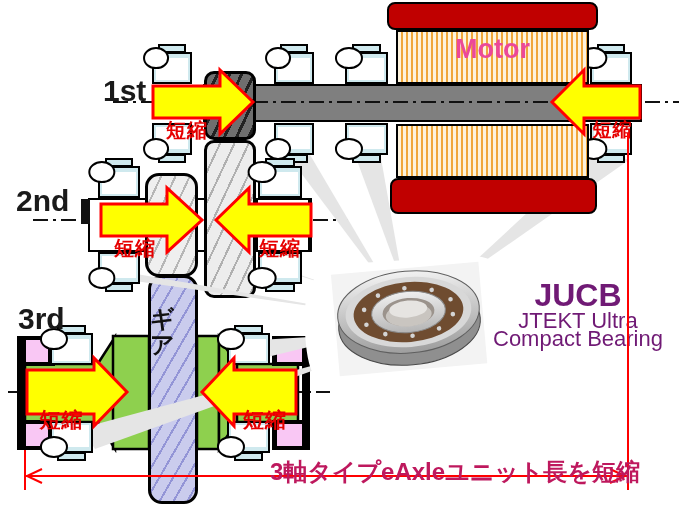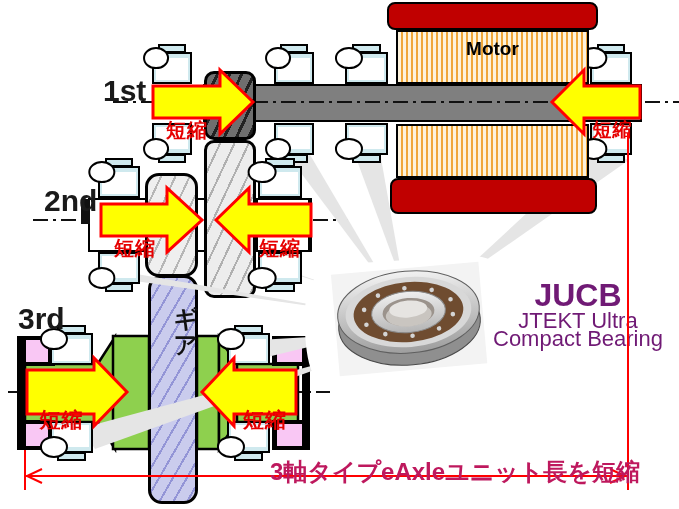--- a/index.html
+++ b/index.html
@@ -40,32 +40,32 @@
     repeating-linear-gradient(120deg,rgba(0,0,0,0) 0 10px,#9395d6 10px 12px),#cacced;
     border:3px solid #000;border-radius:14px;}
   .seal{position:absolute;background:#000;}
   .seal .pink{position:absolute;left:5px;right:7px;top:4px;bottom:4px;background:#f9c7f4;}
 
   
   .motor-cap{background:#c00000;border:2px solid #000;border-radius:8px;}
   .motor-wind{background:repeating-linear-gradient(90deg,#fdf3dd 0 3px,#f0a73a 3px 5px);
     border:2px solid #000;}
   .motor-label{left:396px;top:34px;width:193px;height:30px;text-align:center;
-    font-size:19px;font-weight:bold;color:#000000;line-height:30px;}
+    font-size:27px;font-weight:bold;color:#ec4899;line-height:30px;}
 
   
   .arrow{position:absolute;}
   .arrow polygon{fill:#ffff00;stroke:#ff0000;stroke-width:3;stroke-linejoin:miter;}
   .arrow .t{position:absolute;text-align:center;font-weight:bold;color:#e60000;
     letter-spacing:1px;margin-top:28px;}
 
   
   .axis-label{position:absolute;font-weight:bold;color:#1a1a1a;font-size:30px;line-height:30px;}
   .gear-label{left:150px;top:306px;width:48px;font-size:24px;font-weight:bold;color:#111;
-    line-height:26px;text-align:right;}
+    line-height:26px;text-align:left;}
   .jucb{left:488px;top:278px;width:180px;text-align:center;color:#701a75;}
   .jucb .l1{font-size:32px;font-weight:bold;line-height:34px;}
   .jucb .l2{font-size:22px;font-weight:normal;line-height:18px;}
   .caption{left:270px;top:456px;width:360px;font-size:24px;font-weight:bold;color:#be185d;
     white-space:nowrap;}
 </style>
 </head>
 <body>
 
 <div id="stage">
@@ -315,21 +315,21 @@
     <span class="t" style="left:4px;top:12px;width:65px;height:44px;font-size:21px;line-height:44px">短縮</span>
   </div>
   <div class="arrow" style="left:199px;top:358px;width:99px;height:68px">
     <svg width="99" height="68">
         <polygon points="97,12 35,12 35,0 3,34 35,68 35,56 97,56"></polygon>
       </svg>
     <span class="t" style="left:37px;top:12px;width:58px;height:44px;font-size:21px;line-height:44px">短縮</span>
   </div>
 
   <div class="axis-label" style="left:103px;top:76px">1st</div>
-  <div class="axis-label" style="left:44px;top:186px">2nd</div>
+  <div class="axis-label" style="left:16px;top:186px">2nd</div>
   <div class="axis-label" style="left:18px;top:304px">3rd</div>
   <div class="abs gear-label">ギア</div>
 
   <div class="abs jucb">
     <div class="l1">JUCB</div>
     <div class="l2">JTEKT Ultra</div>
     <div class="l2">Compact Bearing</div>
   </div>
 
   <svg class="abs" style="left:0;top:0" width="679" height="509">

